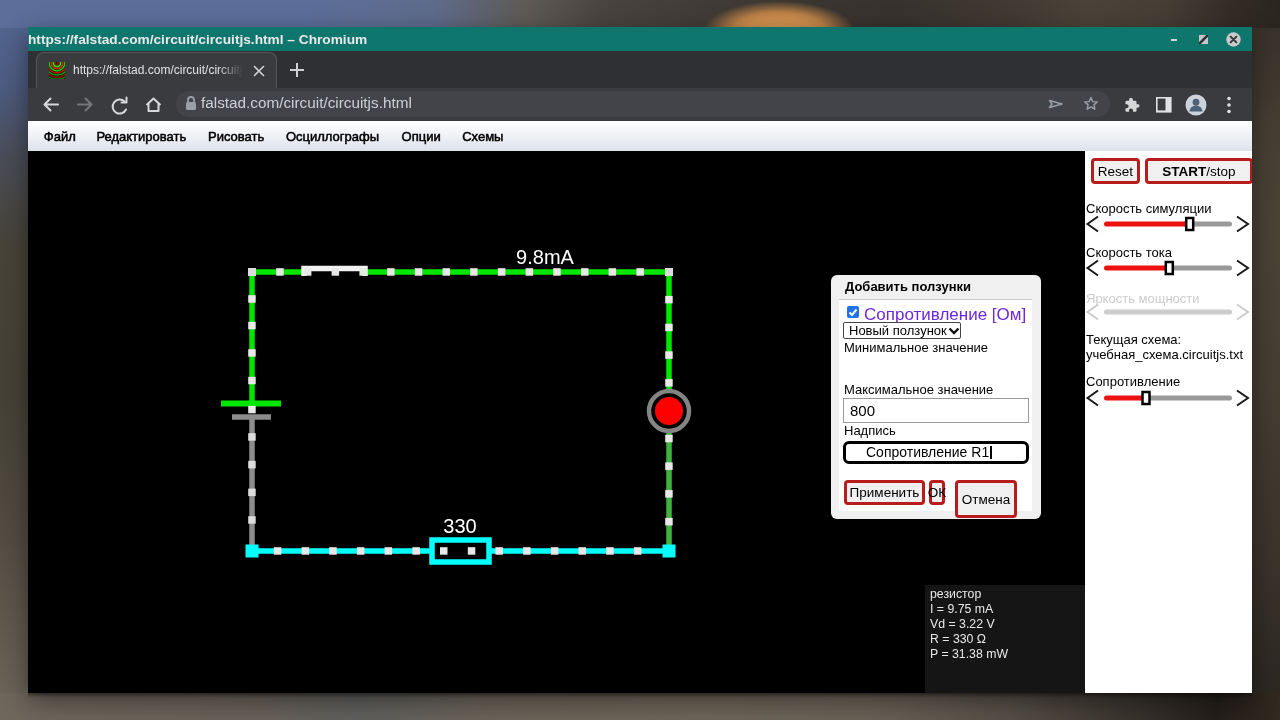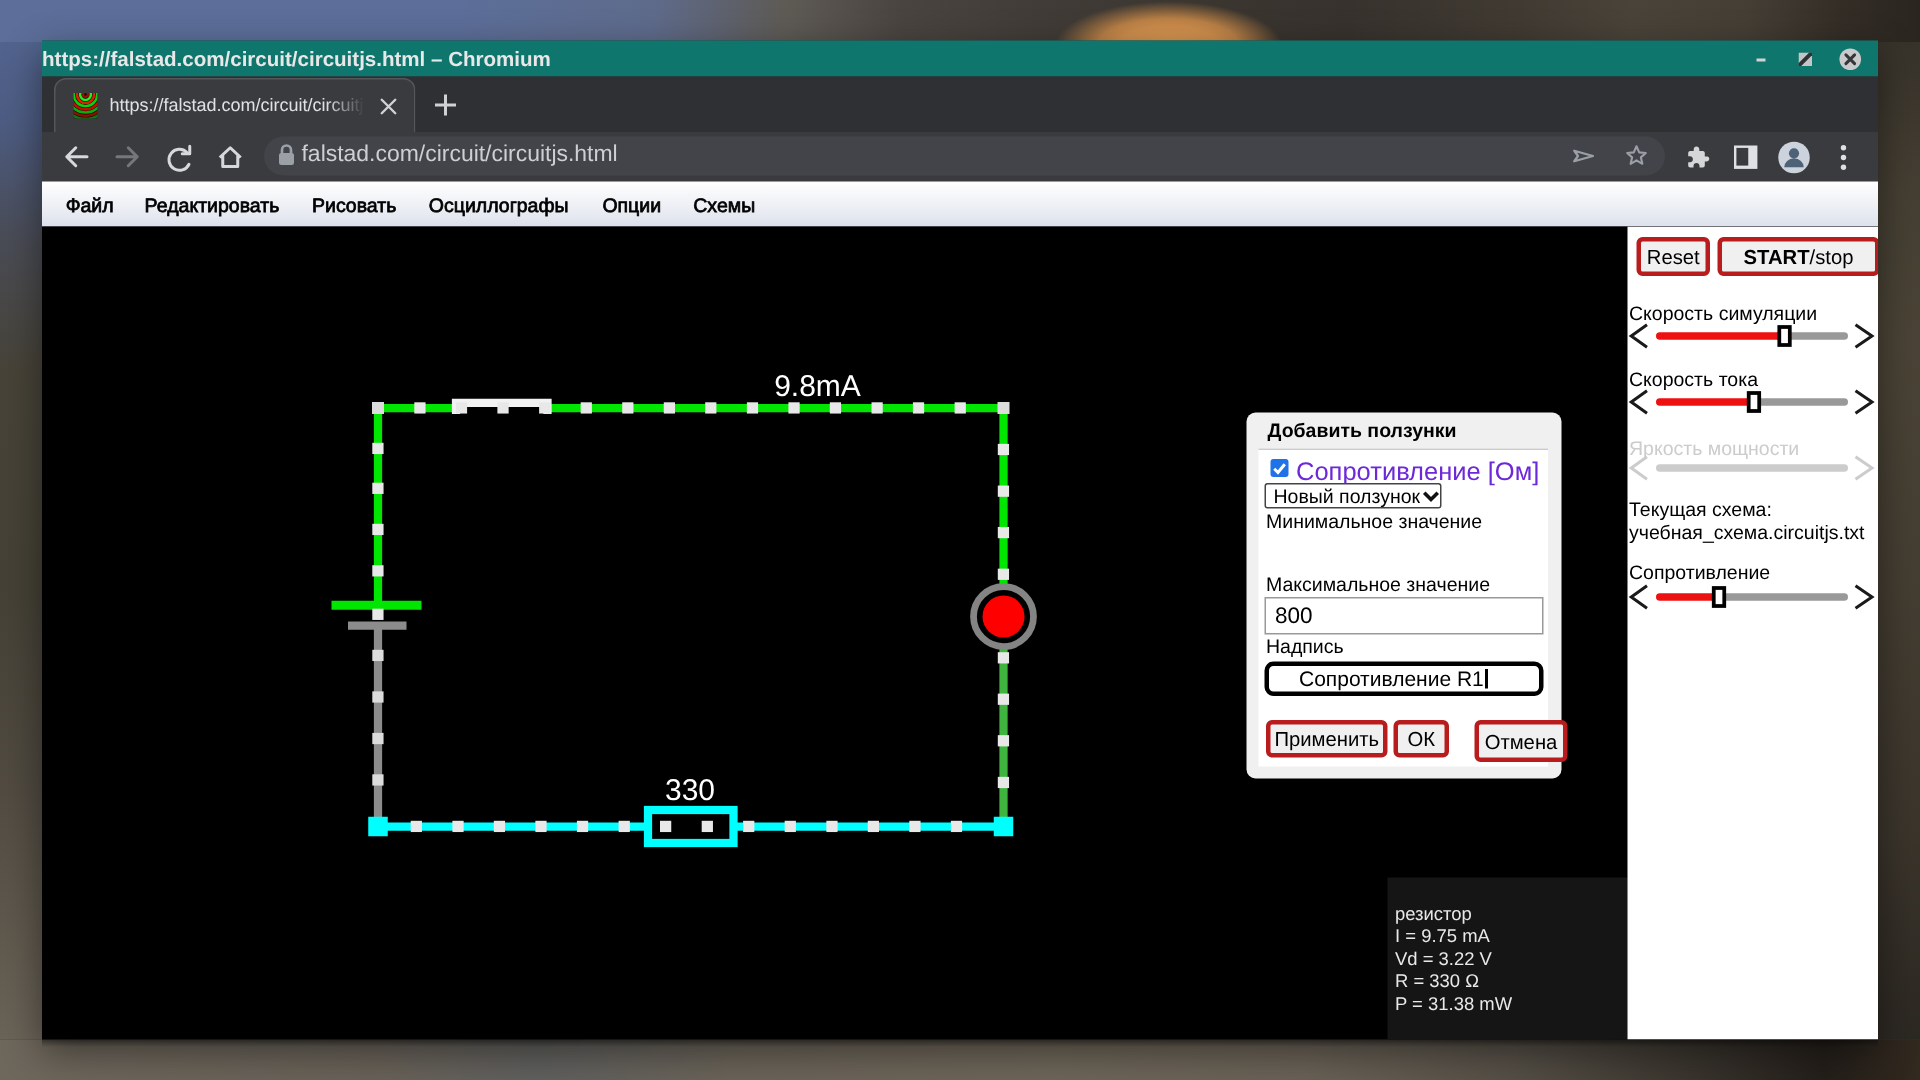--- a/index.html
+++ b/index.html
@@ -179,21 +179,21 @@
         <rect x="467.4" y="396.2" width="7.5" height="7.5" fill="#e8e8e8"></rect>
         <rect x="495.1" y="396.2" width="7.5" height="7.5" fill="#e8e8e8"></rect>
         <rect x="522.9" y="396.2" width="7.5" height="7.5" fill="#e8e8e8"></rect>
         <rect x="550.5" y="396.2" width="7.5" height="7.5" fill="#e8e8e8"></rect>
         <rect x="578.2" y="396.2" width="7.5" height="7.5" fill="#e8e8e8"></rect>
         <rect x="605.9" y="396.2" width="7.5" height="7.5" fill="#e8e8e8"></rect>
         <text x="517" y="113" fill="#fff" font-size="20" text-anchor="middle" font-family="Liberation Sans, sans-serif">9.8mA</text>
         <text x="432" y="382" fill="#fff" font-size="20" text-anchor="middle" font-family="Liberation Sans, sans-serif">330</text>
       </svg>
 
-<div style="position:absolute;left:897px;top:434px;width:160px;height:120px;background:#151515;color:#e8e8e8;font-family:'Liberation Sans',sans-serif;font-size:12.3px;line-height:15px;padding:17px 0 0 5px;opacity:0.999;box-sizing:border-box">
+<div style="position:absolute;left:897px;top:434px;width:160px;height:120px;background:#151515;color:#e8e8e8;font-family:'Liberation Sans',sans-serif;font-size:12.3px;line-height:15px;padding:2px 0 0 5px;opacity:0.999;box-sizing:border-box">
 резистор<br>I = 9.75 mA<br>Vd = 3.22 V<br>R = 330 Ω<br>P = 31.38 mW
 </div>
 
 <div style="position:absolute;left:1057px;top:0;width:167px;height:542px;background:#ffffff;font-family:'Liberation Sans',sans-serif">
   <div class="gbtn" style="left:6px;top:7px;width:49px;height:26px;">Reset</div>
   <div class="gbtn" style="left:60px;top:7px;width:108px;height:26px;"><b>START</b>/stop</div>
   <div class="slab" style="top:49.5px">Скорость симуляции</div>
   <svg width="167" height="20" style="position:absolute;left:0;top:62.5px">
           <polyline points="13,2.5 2.5,10 13,17.5" fill="none" stroke="#1a1a1a" stroke-width="2"></polyline>
           <polyline points="152,2.5 163,10 152,17.5" fill="none" stroke="#1a1a1a" stroke-width="2"></polyline>
@@ -238,16 +238,16 @@
   <div style="position:absolute;left:12px;top:47px;width:118px;height:17px;background:#fff;border:1px solid #444;border-radius:2px;font-size:13px;color:#000;line-height:16px;padding-left:5px;box-sizing:border-box">Новый ползунок</div>
   <svg width="12" height="8" style="position:absolute;left:117px;top:52px">
           <polyline points="1.5,1.5 6,6 10.5,1.5" fill="none" stroke="#111" stroke-width="2.4"></polyline>
         </svg>
   <div class="dlab" style="top:64.5px">Минимальное значение</div>
   <div class="dlab" style="top:106.5px">Максимальное значение</div>
   <div class="dinp" style="top:123px">800</div>
   <div class="dlab" style="top:148px">Надпись</div>
   <div style="position:absolute;left:12px;top:166px;width:186px;height:23px;background:#fff;border:3px solid #000;border-radius:6px;font-size:14px;color:#000;line-height:17px;padding-left:20px;box-sizing:border-box">Сопротивление R1<span style="display:inline-block;width:1.5px;height:13px;background:#000;vertical-align:-2px;margin-left:1px"></span></div>
   <div class="gbtn" style="left:13px;top:205px;width:81px;height:25px">Применить</div>
-  <div class="gbtn" style="left:98px;top:205px;width:37px;height:25px">ОК</div>
-  <div class="gbtn" style="left:152px;top:205px;width:62px;height:28px">Отмена</div>
+  <div class="gbtn" style="left:98px;top:205px;width:16px;height:25px">ОК</div>
+  <div class="gbtn" style="left:124px;top:205px;width:62px;height:38px">Отмена</div>
 </div>
   </div>
 </div>
 </body></html>

